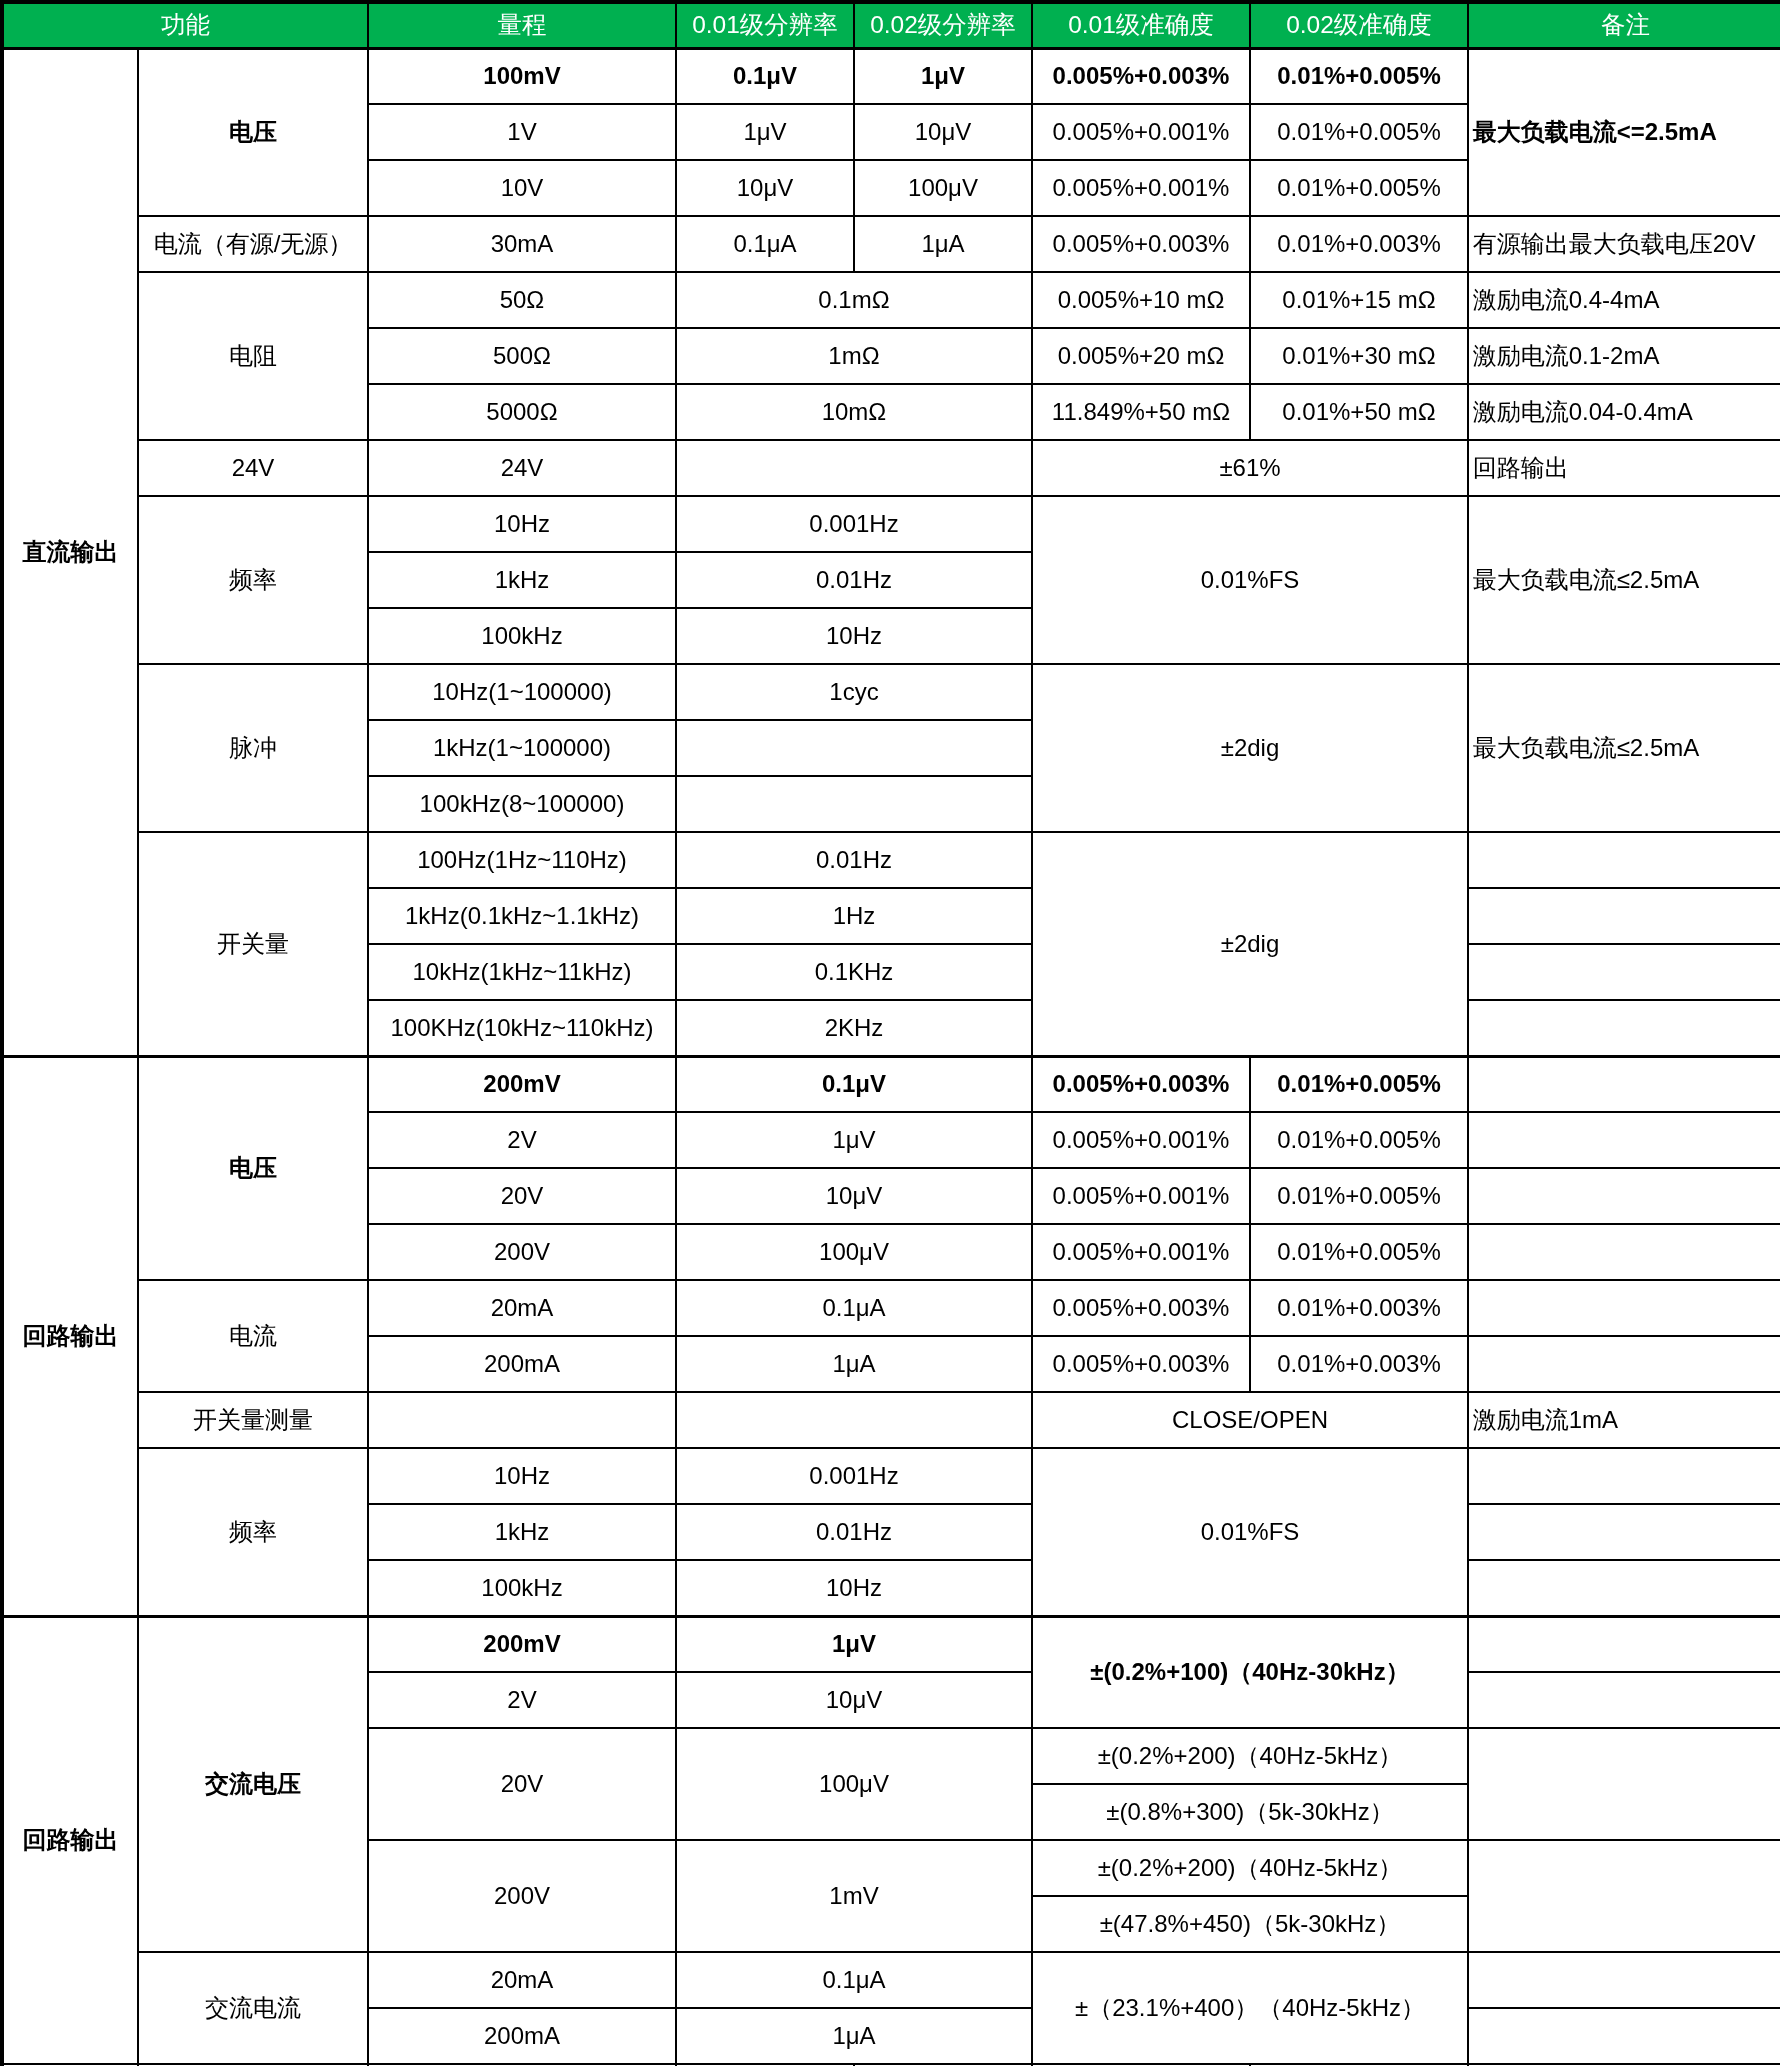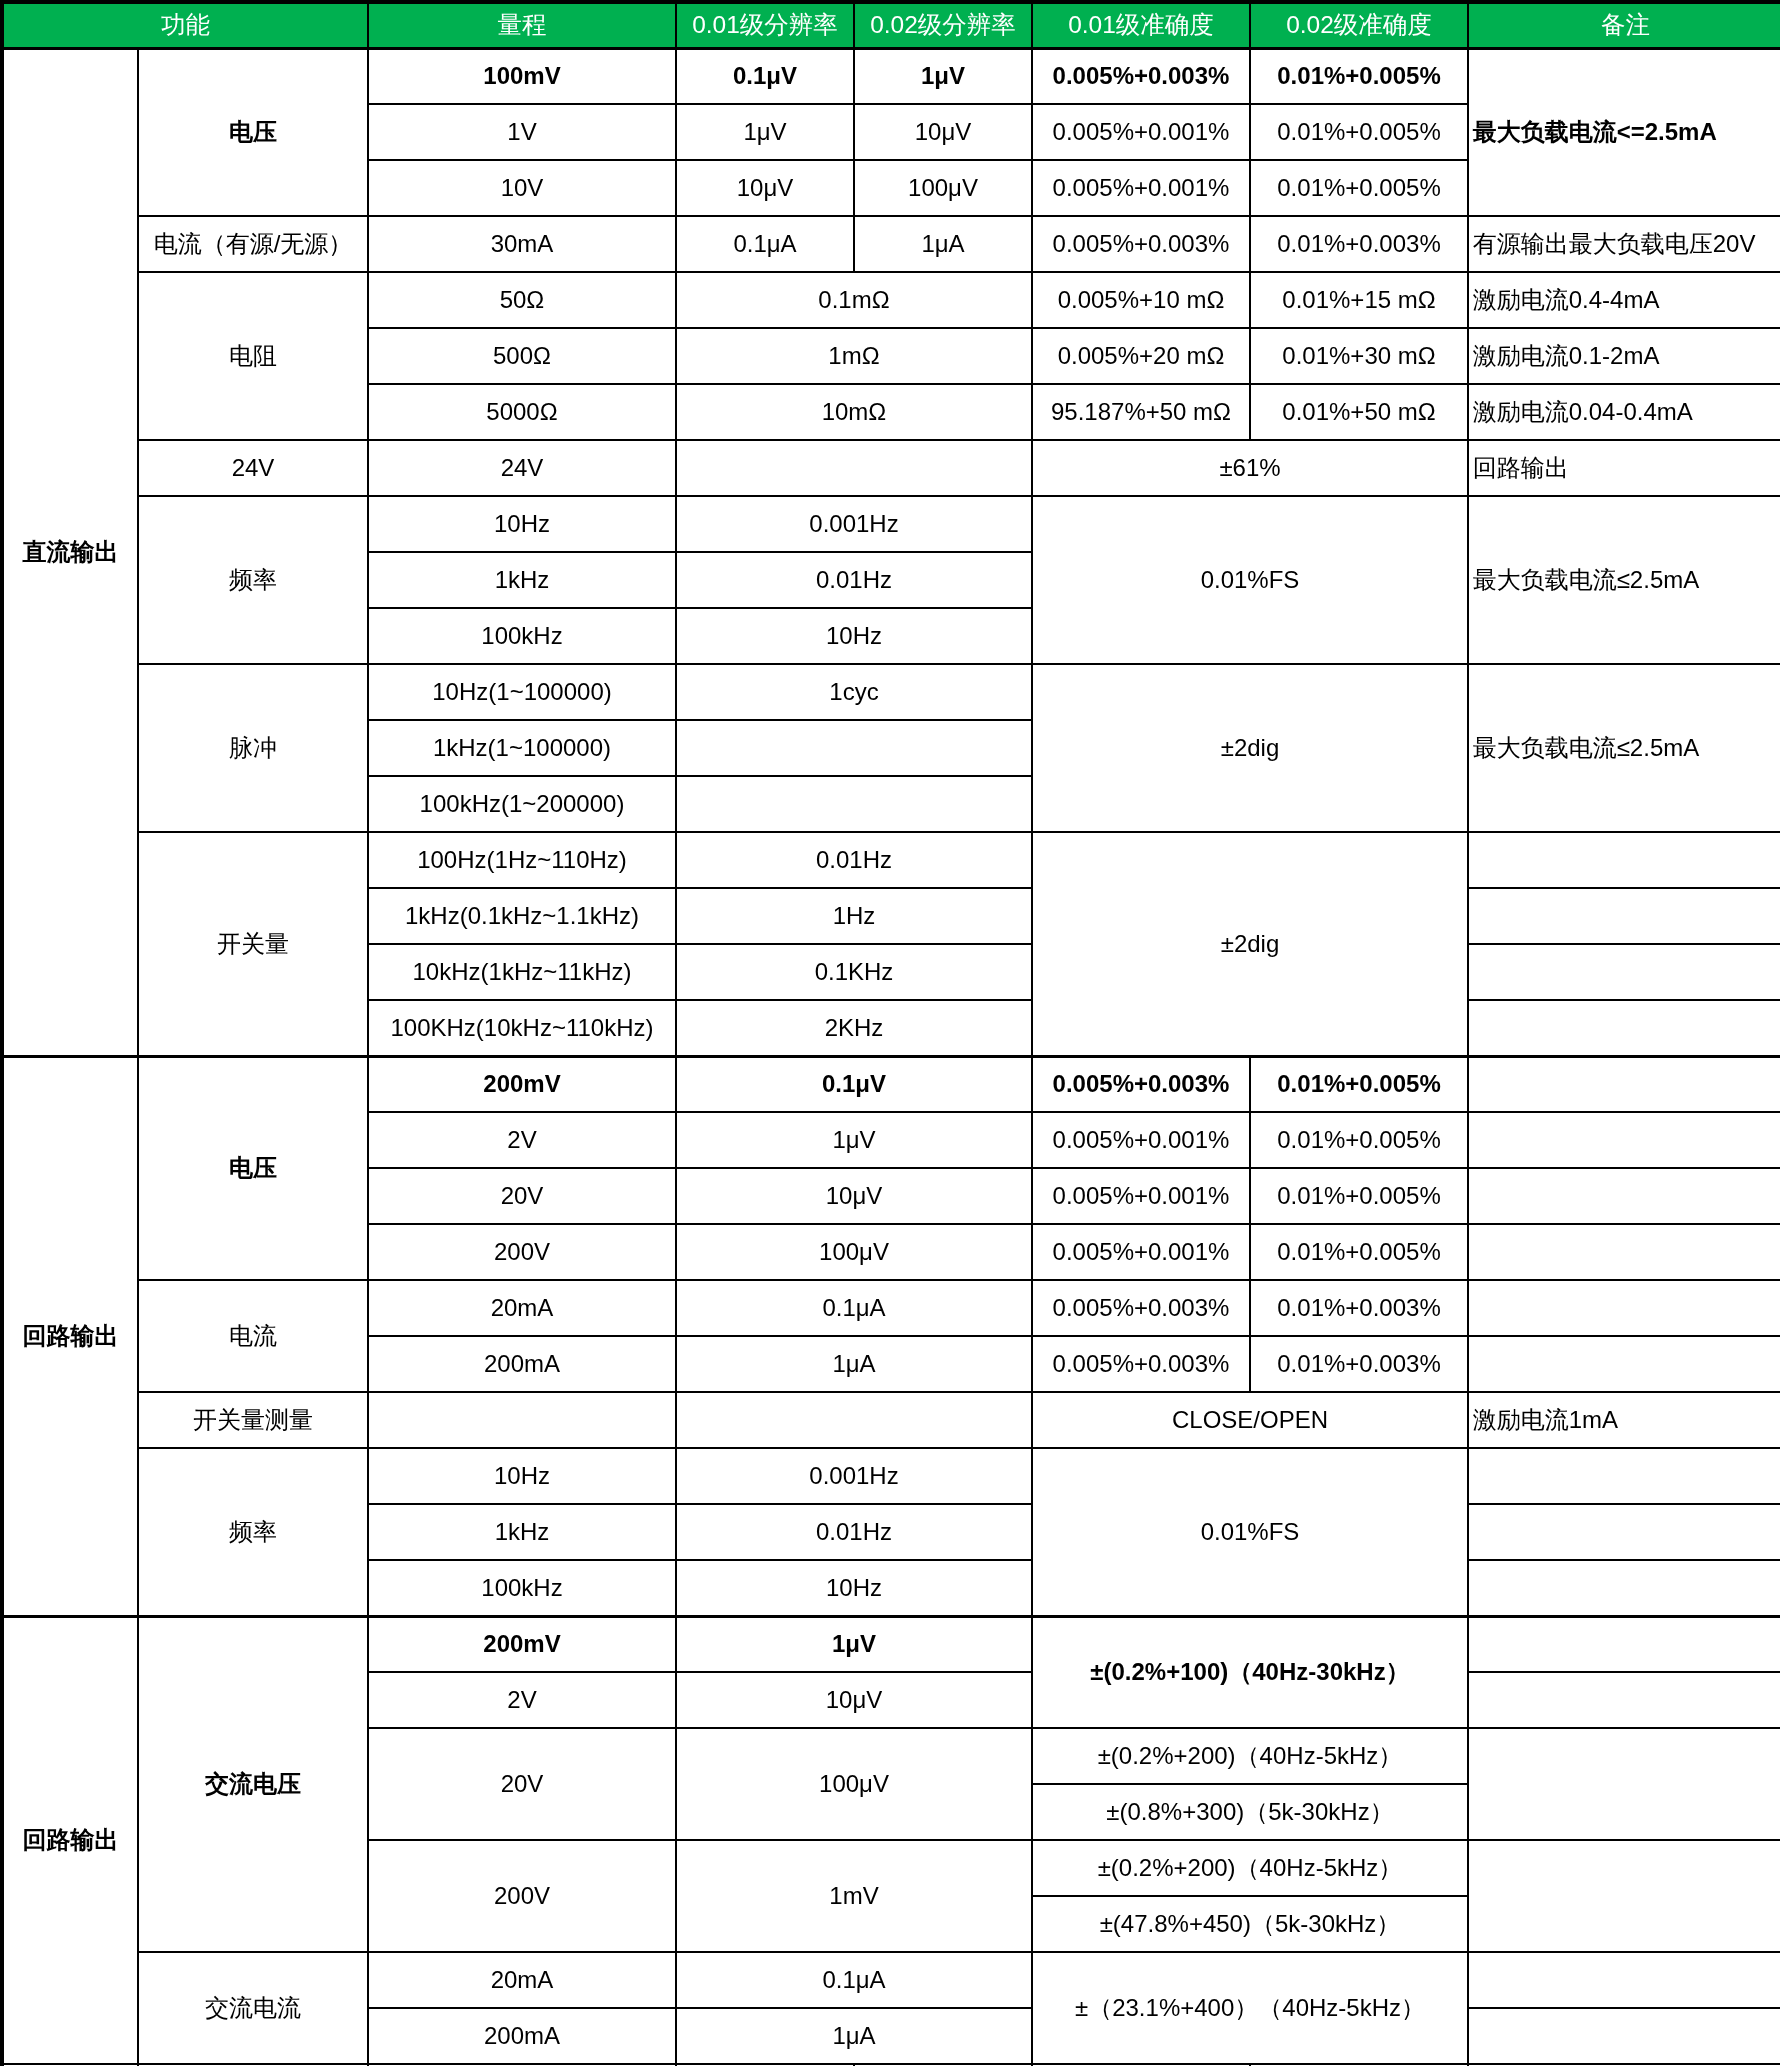--- a/index.html
+++ b/index.html
@@ -116,21 +116,21 @@
         <tr data-name="table-row">
           <td data-name="table-cell">500Ω</td>
           <td colspan="2" data-name="table-cell">1mΩ</td>
           <td data-name="table-cell">0.005%+20 mΩ</td>
           <td data-name="table-cell">0.01%+30 mΩ</td>
           <td class="left" data-name="note-cell">激励电流0.1-2mA</td>
         </tr>
         <tr data-name="table-row">
           <td data-name="table-cell">5000Ω</td>
           <td colspan="2" data-name="table-cell">10mΩ</td>
-          <td data-name="table-cell">95.187%+50 mΩ</td>
+          <td data-name="table-cell">11.849%+50 mΩ</td>
           <td data-name="table-cell">0.01%+50 mΩ</td>
           <td class="left" data-name="note-cell">激励电流0.04-0.4mA</td>
         </tr>
         <tr data-name="table-row">
           <td data-name="table-cell">24V</td>
           <td data-name="table-cell">24V</td>
           <td colspan="2" data-name="table-cell"></td>
           <td colspan="2" data-name="table-cell">±61%</td>
           <td class="left" data-name="note-cell">回路输出</td>
         </tr>
@@ -154,21 +154,21 @@
           <td data-name="table-cell">10Hz(1~100000)</td>
           <td colspan="2" data-name="table-cell">1cyc</td>
           <td colspan="2" rowspan="3" data-name="table-cell">±2dig</td>
           <td rowspan="3" class="left" data-name="note-cell">最大负载电流≤2.5mA</td>
         </tr>
         <tr data-name="table-row">
           <td data-name="table-cell">1kHz(1~100000)</td>
           <td colspan="2" data-name="table-cell"></td>
         </tr>
         <tr data-name="table-row">
-          <td data-name="table-cell">100kHz(1~200000)</td>
+          <td data-name="table-cell">100kHz(8~100000)</td>
           <td colspan="2" data-name="table-cell"></td>
         </tr>
         <tr data-name="table-row">
           <td rowspan="4" data-name="table-cell">开关量</td>
           <td data-name="table-cell">100Hz(1Hz~110Hz)</td>
           <td colspan="2" data-name="table-cell">0.01Hz</td>
           <td colspan="2" rowspan="4" data-name="table-cell">±2dig</td>
           <td data-name="note-cell"></td>
         </tr>
         <tr data-name="table-row">

